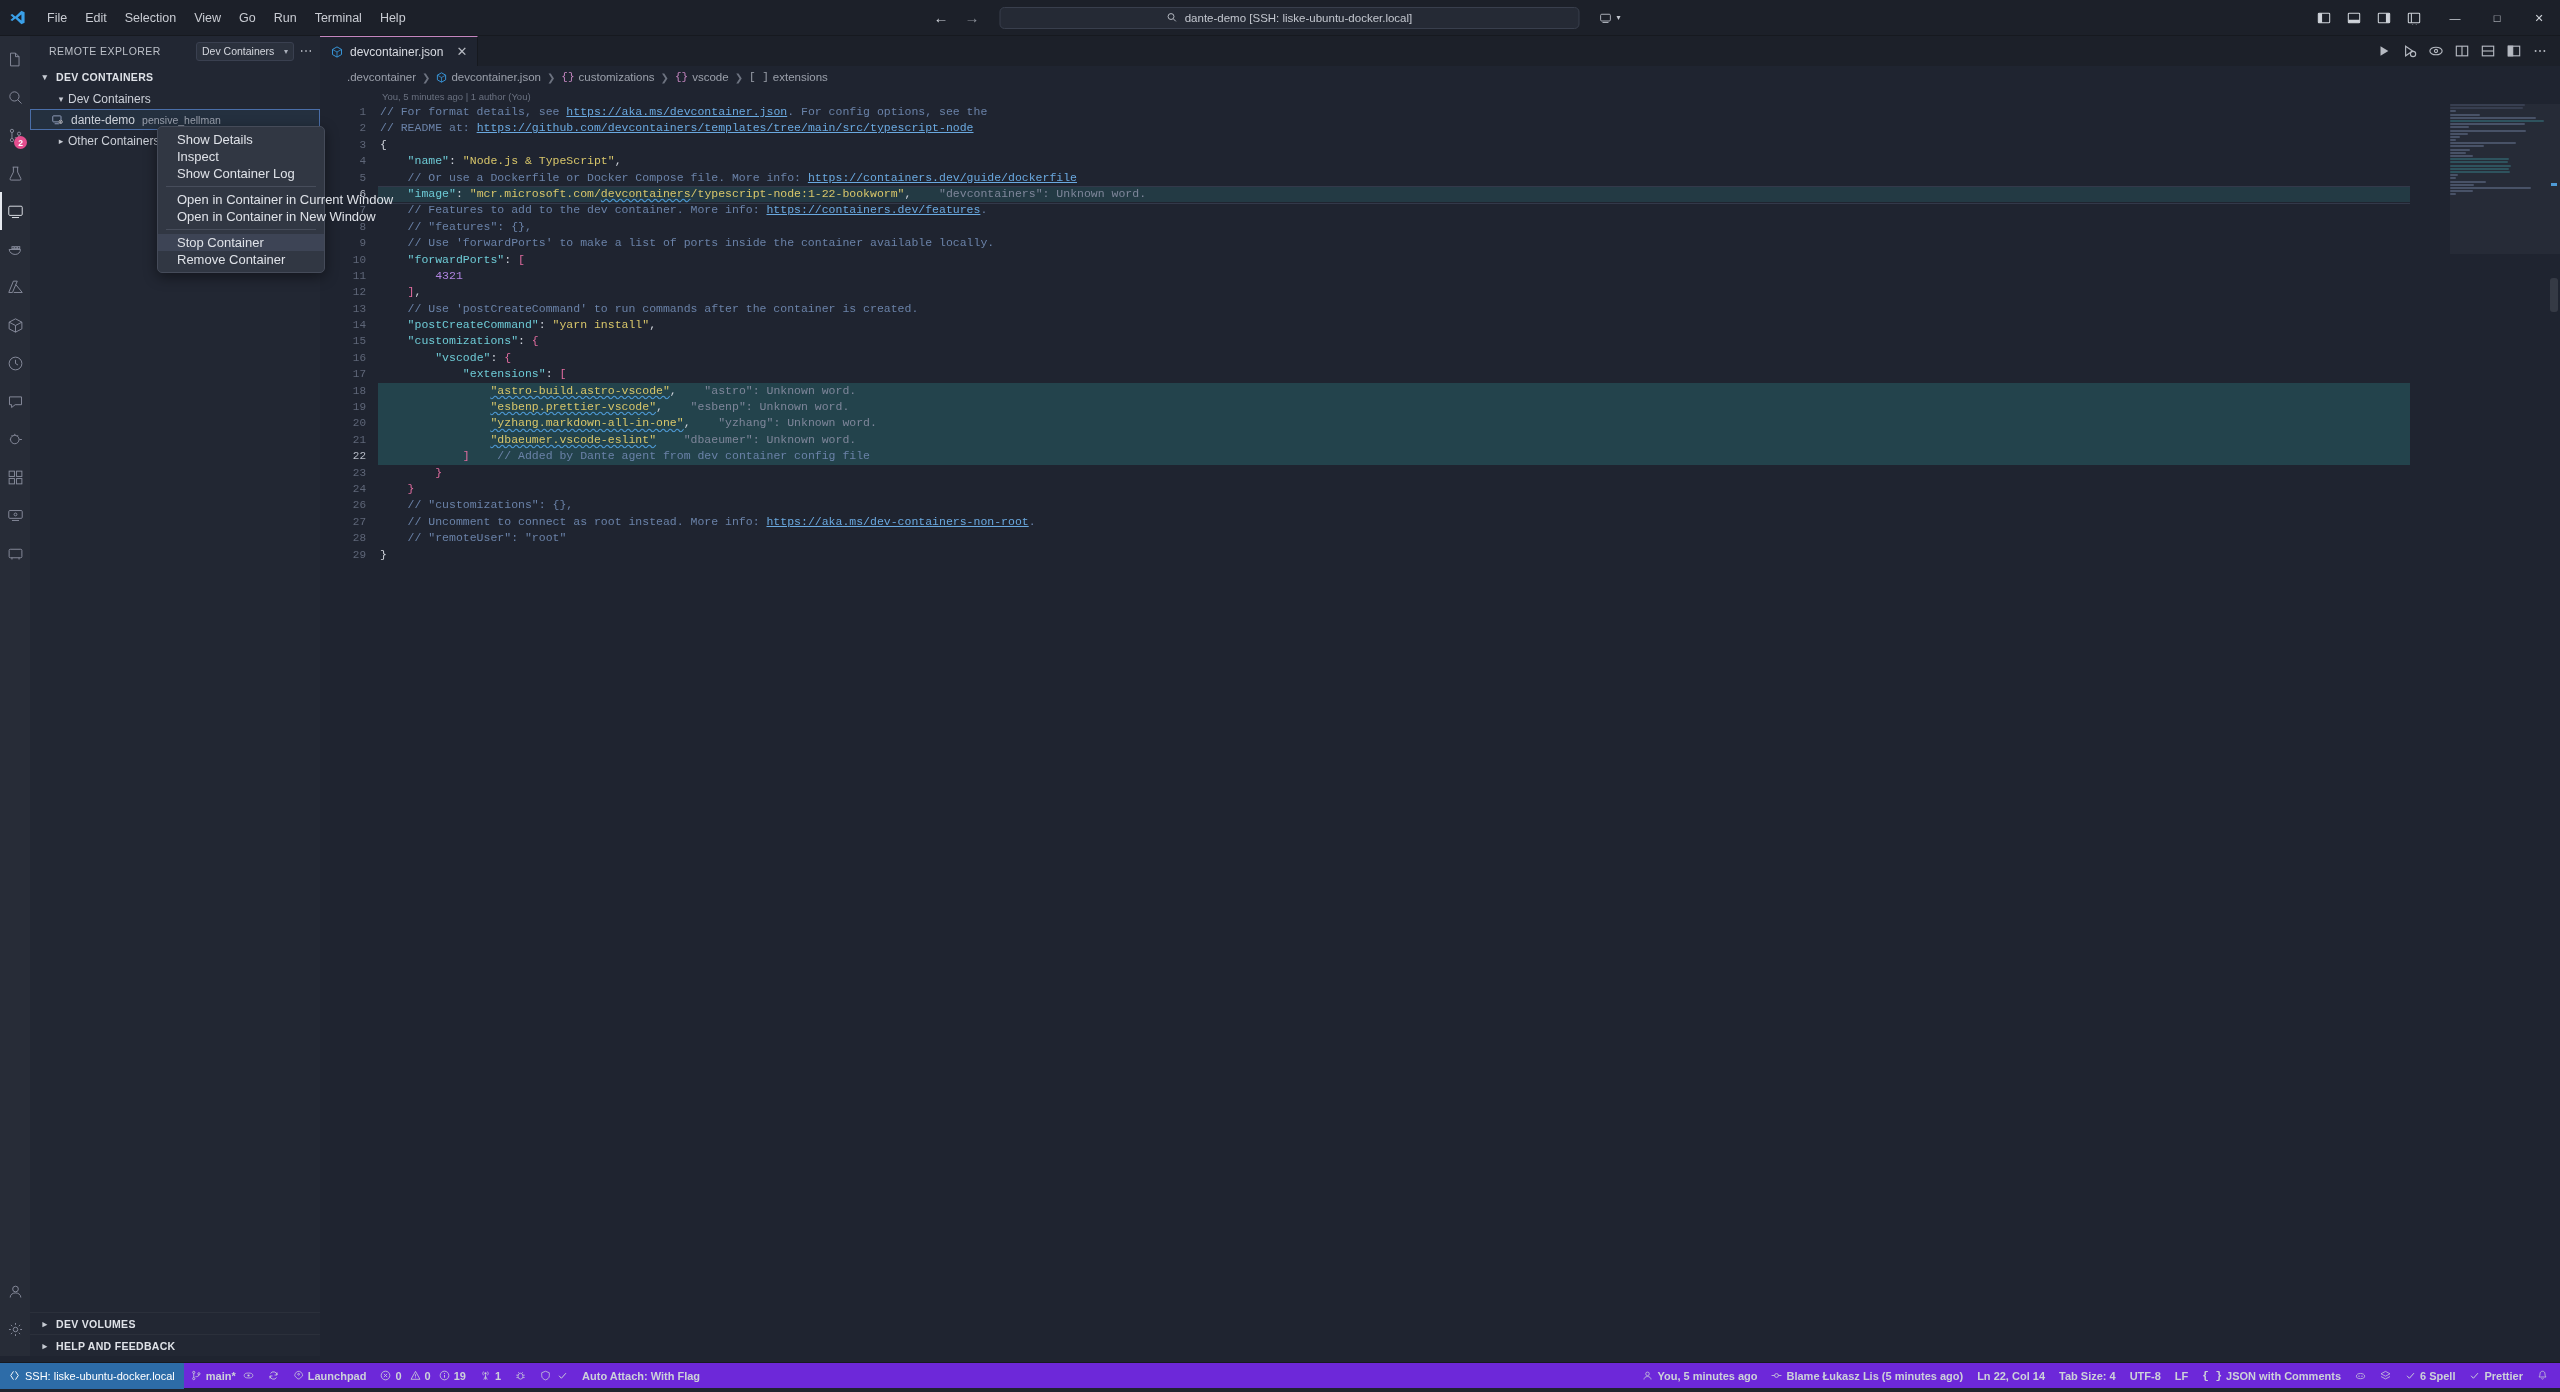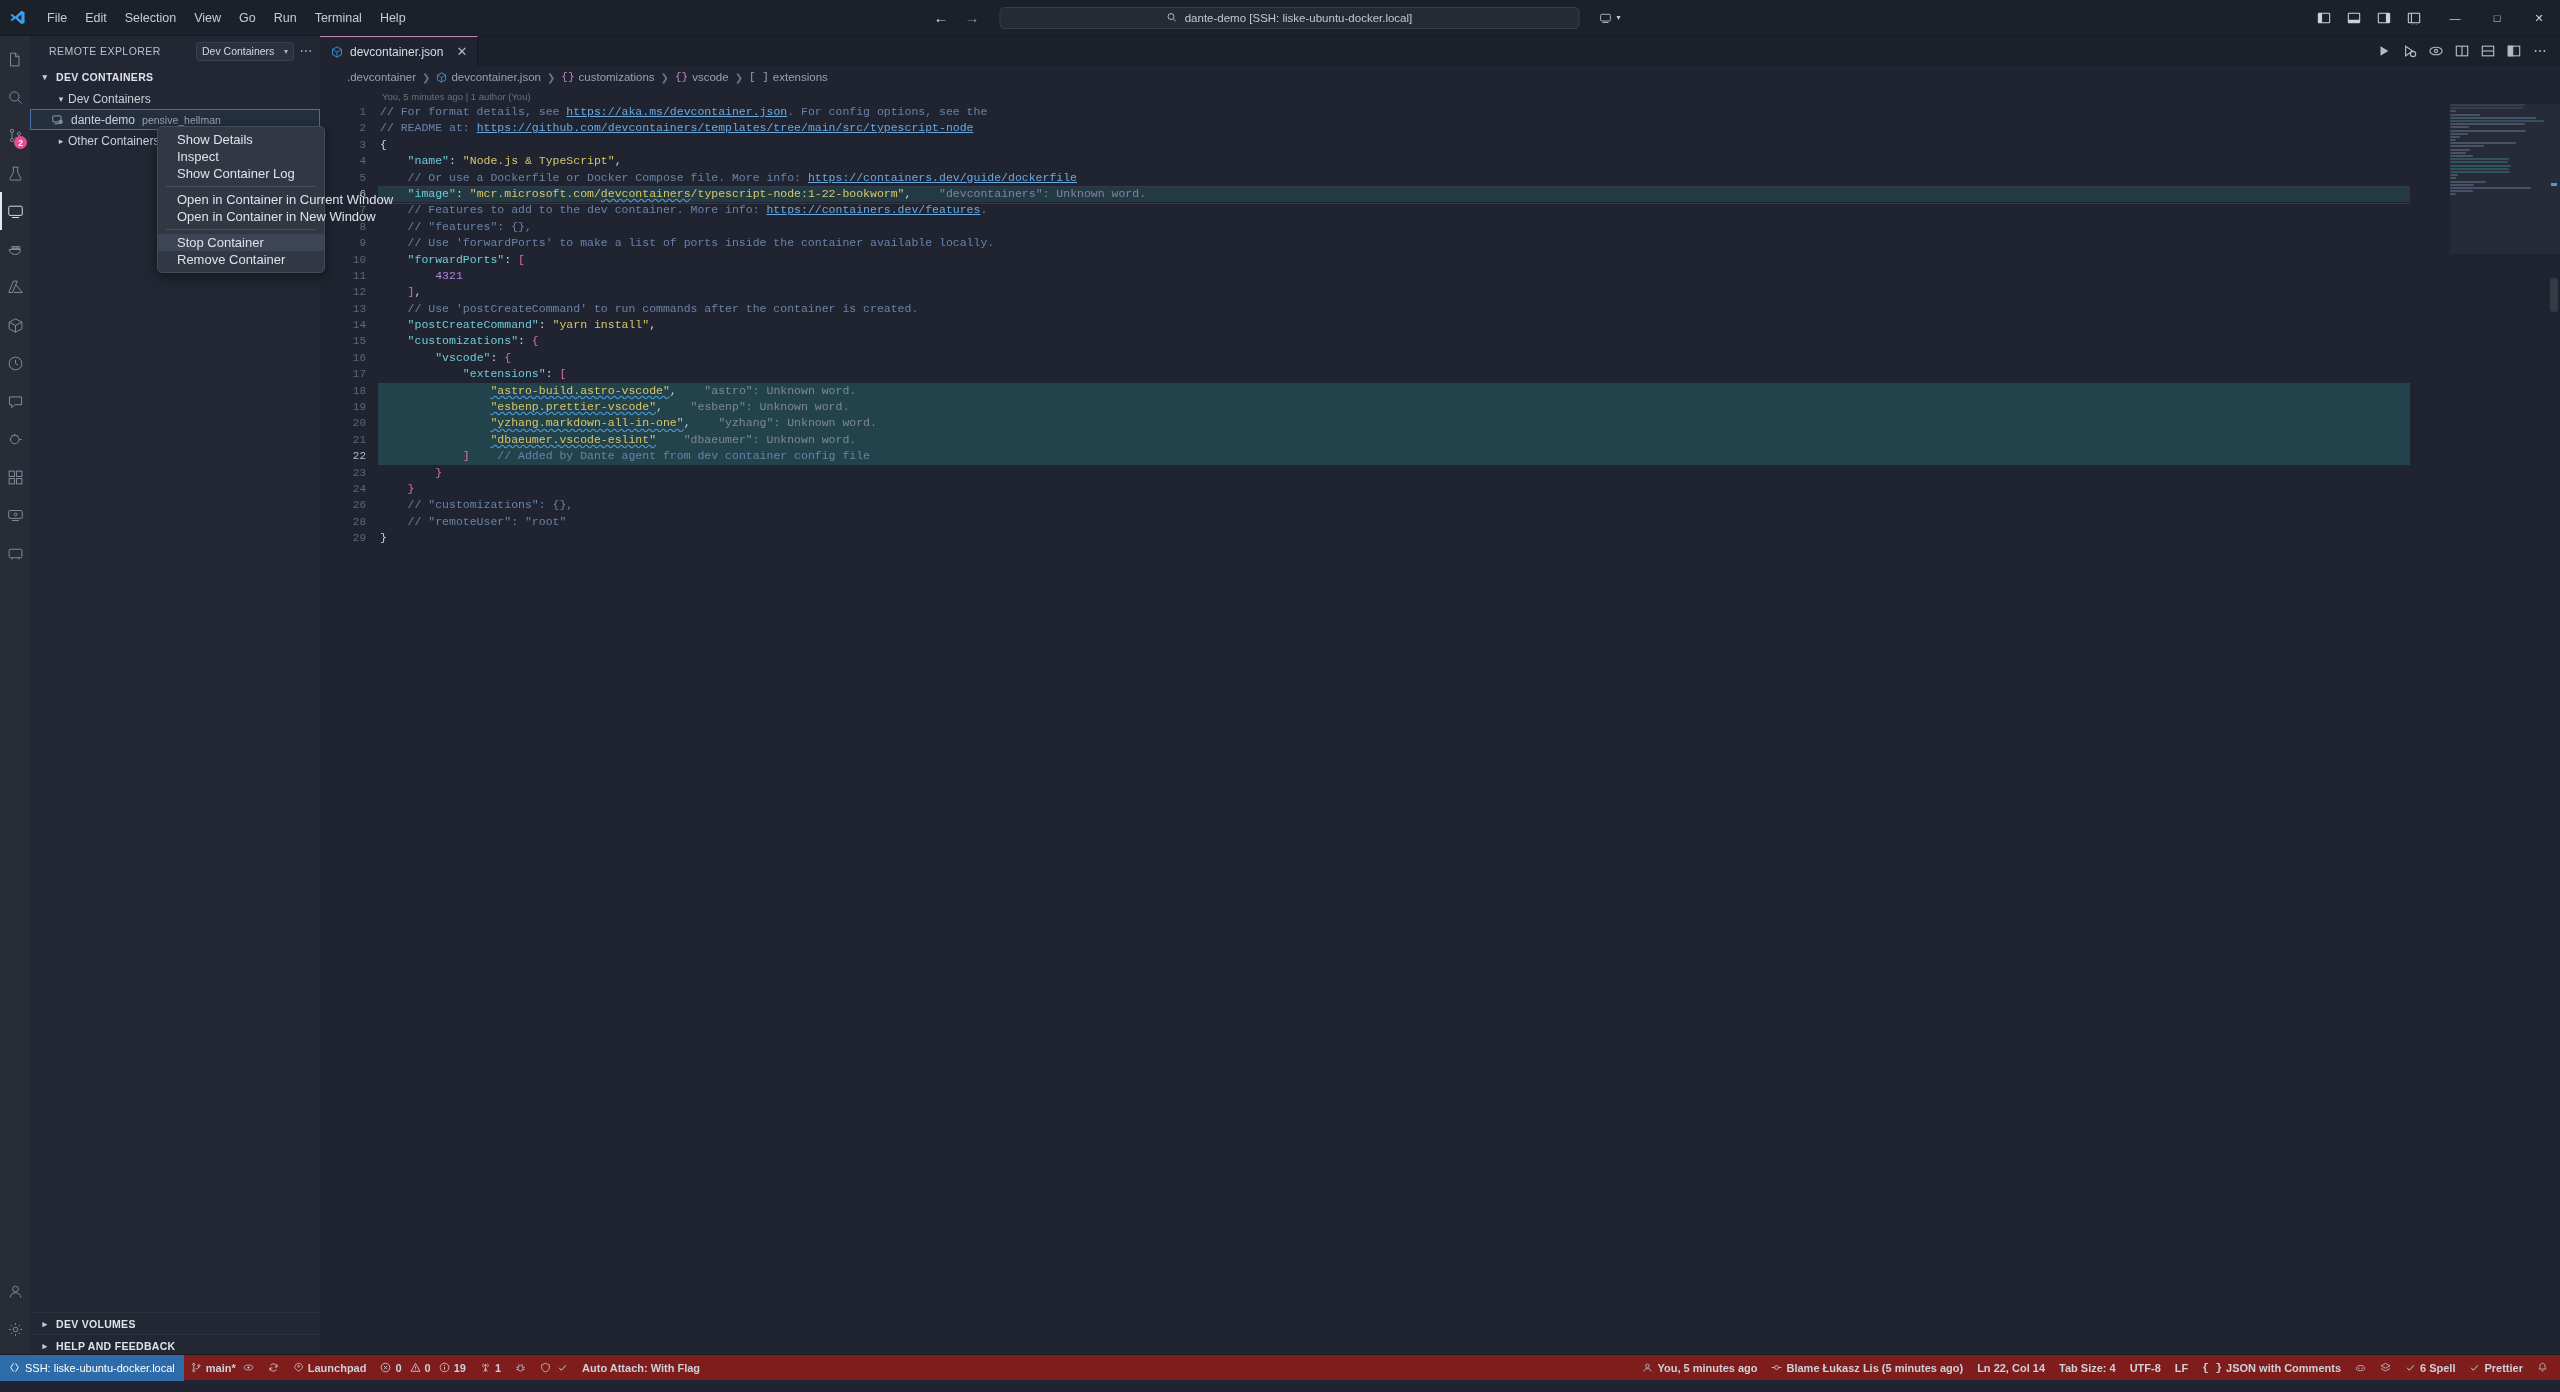--- a/index.html
+++ b/index.html
@@ -191,22 +191,22 @@
     background: rgba(255,255,255,.035);
   }
   #scroll-deco {
     position: absolute; right: 2px; top: 190px; width: 8px; height: 34px;
     background: rgba(255,255,255,.10); border-radius: 3px;
   }
   #overview-mark-a { position:absolute; right: 3px; top: 95px; width: 6px; height: 3px; background:#4e9ad6; }
 
   
   #statusbar {
-    position: absolute; left: 0; bottom: 12px; width: 2560px; height: 26px;
-    background: #7f1d1d; display: flex; align-items: center; font-size: 11px; color: #cdd1d9;
+    position: absolute; left: 0; bottom: 4px; width: 2560px; height: 26px;
+    background: #6d28d9; display: flex; align-items: center; font-size: 11px; color: #cdd1d9;
     border-top: 1px solid #171a21;
   }
   .sb-remote {
     display: flex; align-items: center; gap: 5px; height: 26px; padding: 0 9px;
     background: #2d6ca8; color: #fff; cursor: pointer; font-size: 11px;
   }
   .sb-item {
     display: flex; align-items: center; gap: 4px; height: 26px; padding: 0 7px; cursor: pointer; white-space: nowrap; font-weight: bold;
   }
   .sb-right { margin-left: auto; display: flex; align-items: center; }
@@ -573,20 +573,21 @@
         <div class="cline"><span class="ln">16</span><span class="ctext"><span class="t-pun">        </span><span class="t-key">"vscode"</span><span class="t-pun">: </span><span class="t-brk">{</span></span></div>
         <div class="cline"><span class="ln">17</span><span class="ctext"><span class="t-pun">            </span><span class="t-key">"extensions"</span><span class="t-pun">: </span><span class="t-brk">[</span></span></div>
         <div class="cline selrow"><div class="hl-band"></div><span class="ln">18</span><span class="ctext"><span class="t-pun">                </span><span class="t-str spellerr">"astro-build.astro-vscode"</span><span class="t-pun">,</span><span class="t-hint">    "astro": Unknown word.</span></span></div>
         <div class="cline selrow"><div class="hl-band"></div><span class="ln">19</span><span class="ctext"><span class="t-pun">                </span><span class="t-str spellerr">"esbenp.prettier-vscode"</span><span class="t-pun">,</span><span class="t-hint">    "esbenp": Unknown word.</span></span></div>
         <div class="cline selrow"><div class="hl-band"></div><span class="ln">20</span><span class="ctext"><span class="t-pun">                </span><span class="t-str spellerr">"yzhang.markdown-all-in-one"</span><span class="t-pun">,</span><span class="t-hint">    "yzhang": Unknown word.</span></span></div>
         <div class="cline selrow"><div class="hl-band"></div><span class="ln">21</span><span class="ctext"><span class="t-pun">                </span><span class="t-str spellerr">"dbaeumer.vscode-eslint"</span><span class="t-hint">    "dbaeumer": Unknown word.</span></span></div>
         <div class="cline selrow cur"><div class="hl-band"></div><span class="ln">22</span><span class="ctext"><span class="t-pun">            </span><span class="t-brk">]</span><span class="t-com">    // Added by Dante agent from dev container config file</span></span></div>
         <div class="cline"><span class="ln">23</span><span class="ctext"><span class="t-pun">        </span><span class="t-brk">}</span></span></div>
         <div class="cline"><span class="ln">24</span><span class="ctext"><span class="t-pun">    </span><span class="t-brk">}</span></span></div>
         <div class="cline"><span class="ln">26</span><span class="ctext"><span class="t-pun">    </span><span class="t-com">// "customizations": {},</span></span></div>
+        <div class="cline"><span class="ln">27</span><span class="ctext"><span class="t-pun">    </span><span class="t-com">// Uncomment to connect as root instead. More info: </span><span class="t-link">https://aka.ms/dev-containers-non-root</span><span class="t-com">.</span></span></div>
         <div class="cline"><span class="ln">28</span><span class="ctext"><span class="t-pun">    </span><span class="t-com">// "remoteUser": "root"</span></span></div>
         <div class="cline"><span class="ln">29</span><span class="ctext"><span class="t-pun">}</span></span></div>
       </div>
     <div id="minimap">
         <div class="mm-line b" style="width: 74.8px;"></div>
         <div class="mm-line b" style="width: 73.1px;"></div>
         <div class="mm-line a" style="width: 6px;"></div>
         <div class="mm-line a" style="width: 29.75px;"></div>
         <div class="mm-line a" style="width: 85.85px;"></div>
         <div class="mm-line hl" style="width: 94.35px;"></div>

